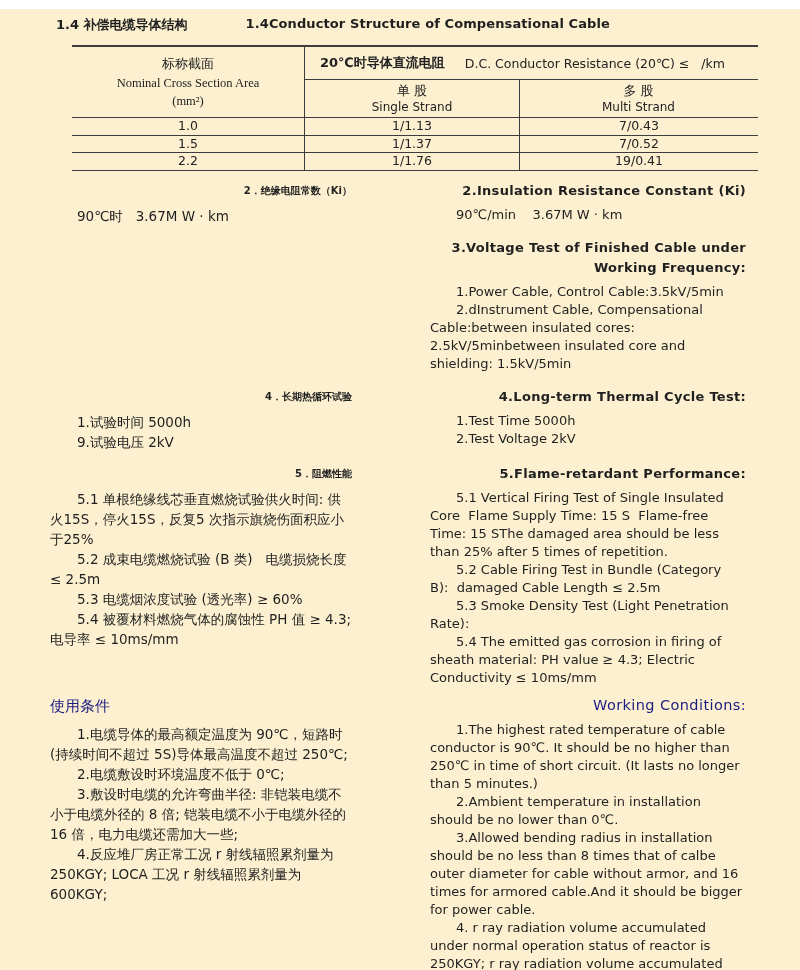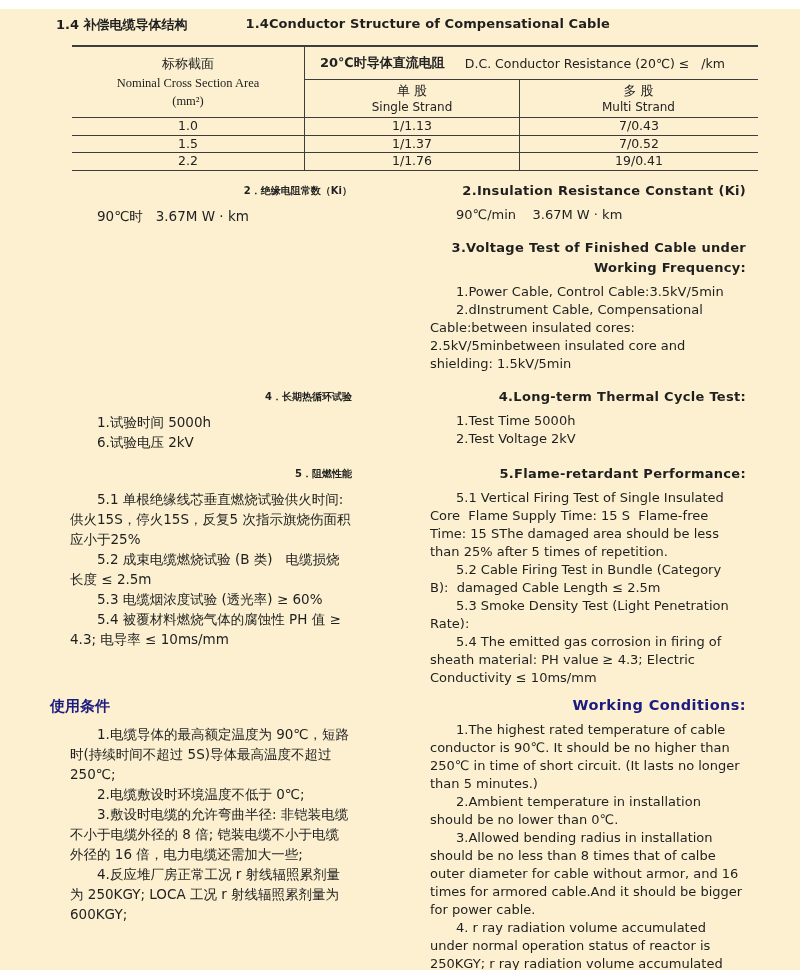--- a/index.html
+++ b/index.html
@@ -43,23 +43,23 @@
   .data-row .c { flex:1; }
 
   
   .sec { display:flex; padding:0 54px 0 50px; align-items:flex-start; }
   .lcol { width:302px; font-size:13.5px; }
   .rcol { width:316px; margin-left:auto; font-size:13px; }
   .h-num { font-weight:bold; text-align:right; line-height:20px; margin-bottom:5px; }
   .lcol .h-num { font-size:10px; }
   .rcol .h-num { font-size:13px; letter-spacing:.3px; }
   .body { text-indent:2em; }
-  .lcol .body { line-height:20px;margin-left:20px; }
+  .lcol .body { line-height:20px; }
   .rcol .body { line-height:18px; }
-  .h-blue { font-weight:bold; color:#1c1c80; font-size:15px; margin-bottom:8px; }
+  .h-blue { font-weight:normal; color:#1c1c80; font-size:15px; margin-bottom:8px; }
   .rcol .h-blue { text-align:right; font-size:14.5px; letter-spacing:.4px; }
 
   #s2 { margin-top:10px; }
   #s3 { margin-top:12px; }
   #s4 { margin-top:14px; }
   #s5 { margin-top:12px; }
   #wc { margin-top:10px; }
 </style>
 </head>
 <body>
@@ -129,21 +129,21 @@
       <div class="h-num">3.Voltage Test of Finished Cable under Working Frequency:</div>
       <div class="body">1.Power Cable, Control Cable:3.5kV/5min</div>
       <div class="body">2.dInstrument Cable, Compensational Cable:between insulated cores: 2.5kV/5minbetween insulated core and shielding: 1.5kV/5min</div>
     </div>
   </div>
 
   <div class="sec" id="s4">
     <div class="lcol">
       <div class="h-num">4．长期热循环试验</div>
       <div class="body">1.试验时间 5000h</div>
-      <div class="body">6.试验电压 2kV</div>
+      <div class="body">9.试验电压 2kV</div>
     </div>
     <div class="rcol">
       <div class="h-num">4.Long-term Thermal Cycle Test:</div>
       <div class="body">1.Test Time 5000h</div>
       <div class="body">2.Test Voltage 2kV</div>
     </div>
   </div>
 
   <div class="sec" id="s5">
     <div class="lcol">

